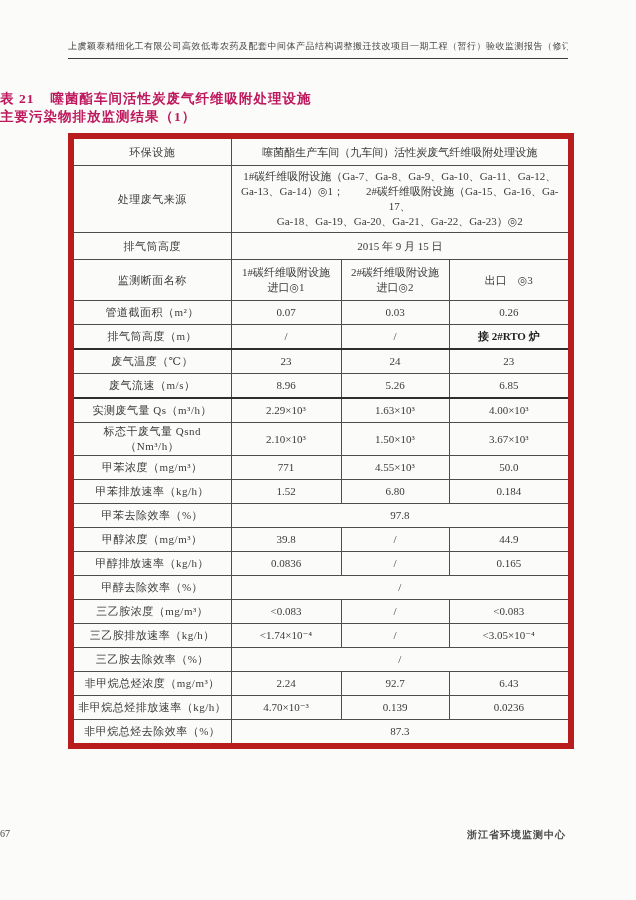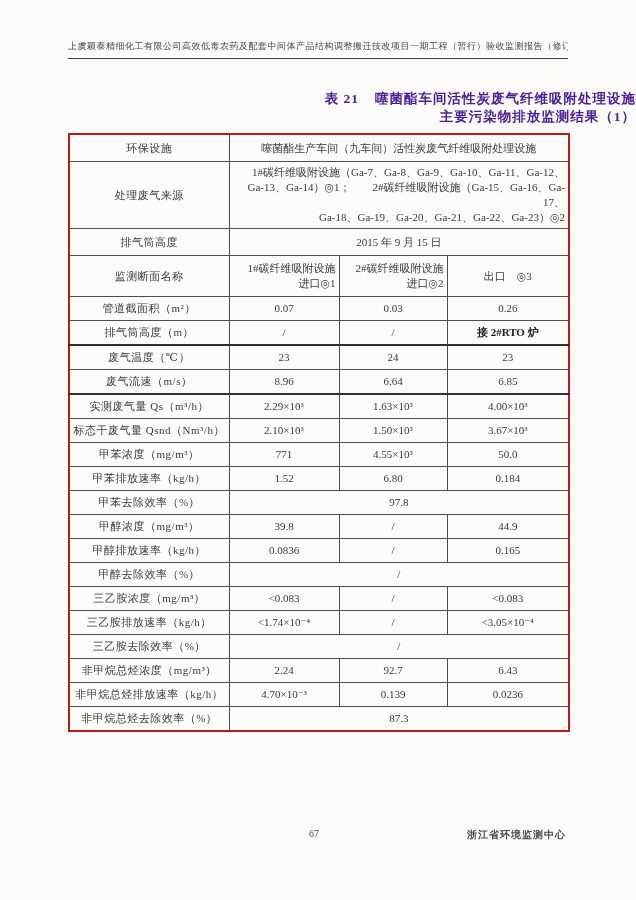--- a/index.html
+++ b/index.html
@@ -17,48 +17,48 @@
     position:absolute;left:68px;top:40px;width:500px;
     text-align:center;
     font-size:9px;letter-spacing:.5px;color:#474747;
     border-bottom:1.5px solid #3c3c3c;
     padding-bottom:5px;
     white-space:nowrap;overflow:hidden;
   }
   
   .doc-title{
     position:absolute;left:0;top:90px;width:636px;
-    text-align:right;font-weight:bold;color:#4c1d95;
+    text-align:left;font-weight:bold;color:#be185d;
     font-size:13.5px;line-height:18px;letter-spacing:1px;
   }
   .doc-title .tnum{margin-right:16px;}
   
   .tbl-wrap{position:absolute;left:68px;top:133px;}
   table{
     border-collapse:collapse;table-layout:fixed;width:500px;
     font-size:11px;color:#3a3a3a;
   }
   td{
     border:1px solid #4d4d4d;
     text-align:center;vertical-align:middle;
     padding:1px 3px;
     line-height:15px;
   }
-  table{border:2px solid #b91c1c;}
+  table{border:6px solid #b91c1c;}
   tr.thick td{border-bottom:2px solid #2f2f2f;}
   td.lab{letter-spacing:.5px;}
   tr.h26 td{height:24px;}
   tr.h23 td{height:21px;}
   tr.hsrc td{height:64px;}
   tr.hsec td{height:38px;}
-  .prewrap{white-space:pre-line;text-align:right;}
+  .prewrap{white-space:pre-line;}
   .bold{font-weight:bold;color:#1f1f1f;}
   
   .footer{position:absolute;left:0;top:828px;width:636px;font-size:10px;color:#4a4a4a;}
-  .footer .pageno{position:absolute;left:0;right:8px;text-align:center;}
+  .footer .pageno{position:absolute;left:0;right:8px;}
   .footer .org{position:absolute;right:70px;letter-spacing:1px;font-weight:bold;}
 </style>
 </head>
 <body>
 
 <div class="page">
 
   <div class="running-header">
     <span>上虞颖泰精细化工有限公司高效低毒农药及配套中间体产品结构调整搬迁技改项目一期工程（暂行）验收监测报告（修订版）</span>
   </div>
@@ -124,21 +124,21 @@
       <tr class="h23">
         <td class="lab">废气温度（℃）</td>
         <td>23</td>
         <td>24</td>
         <td>23</td>
       </tr>
 
       <tr class="h23 thick">
         <td class="lab">废气流速（m/s）</td>
         <td>8.96</td>
-        <td>6.64</td>
+        <td>5.26</td>
         <td>6.85</td>
       </tr>
 
       <tr class="h23">
         <td class="lab">实测废气量 Qs（m³/h）</td>
         <td>2.29×10³</td>
         <td>1.63×10³</td>
         <td>4.00×10³</td>
       </tr>
 

